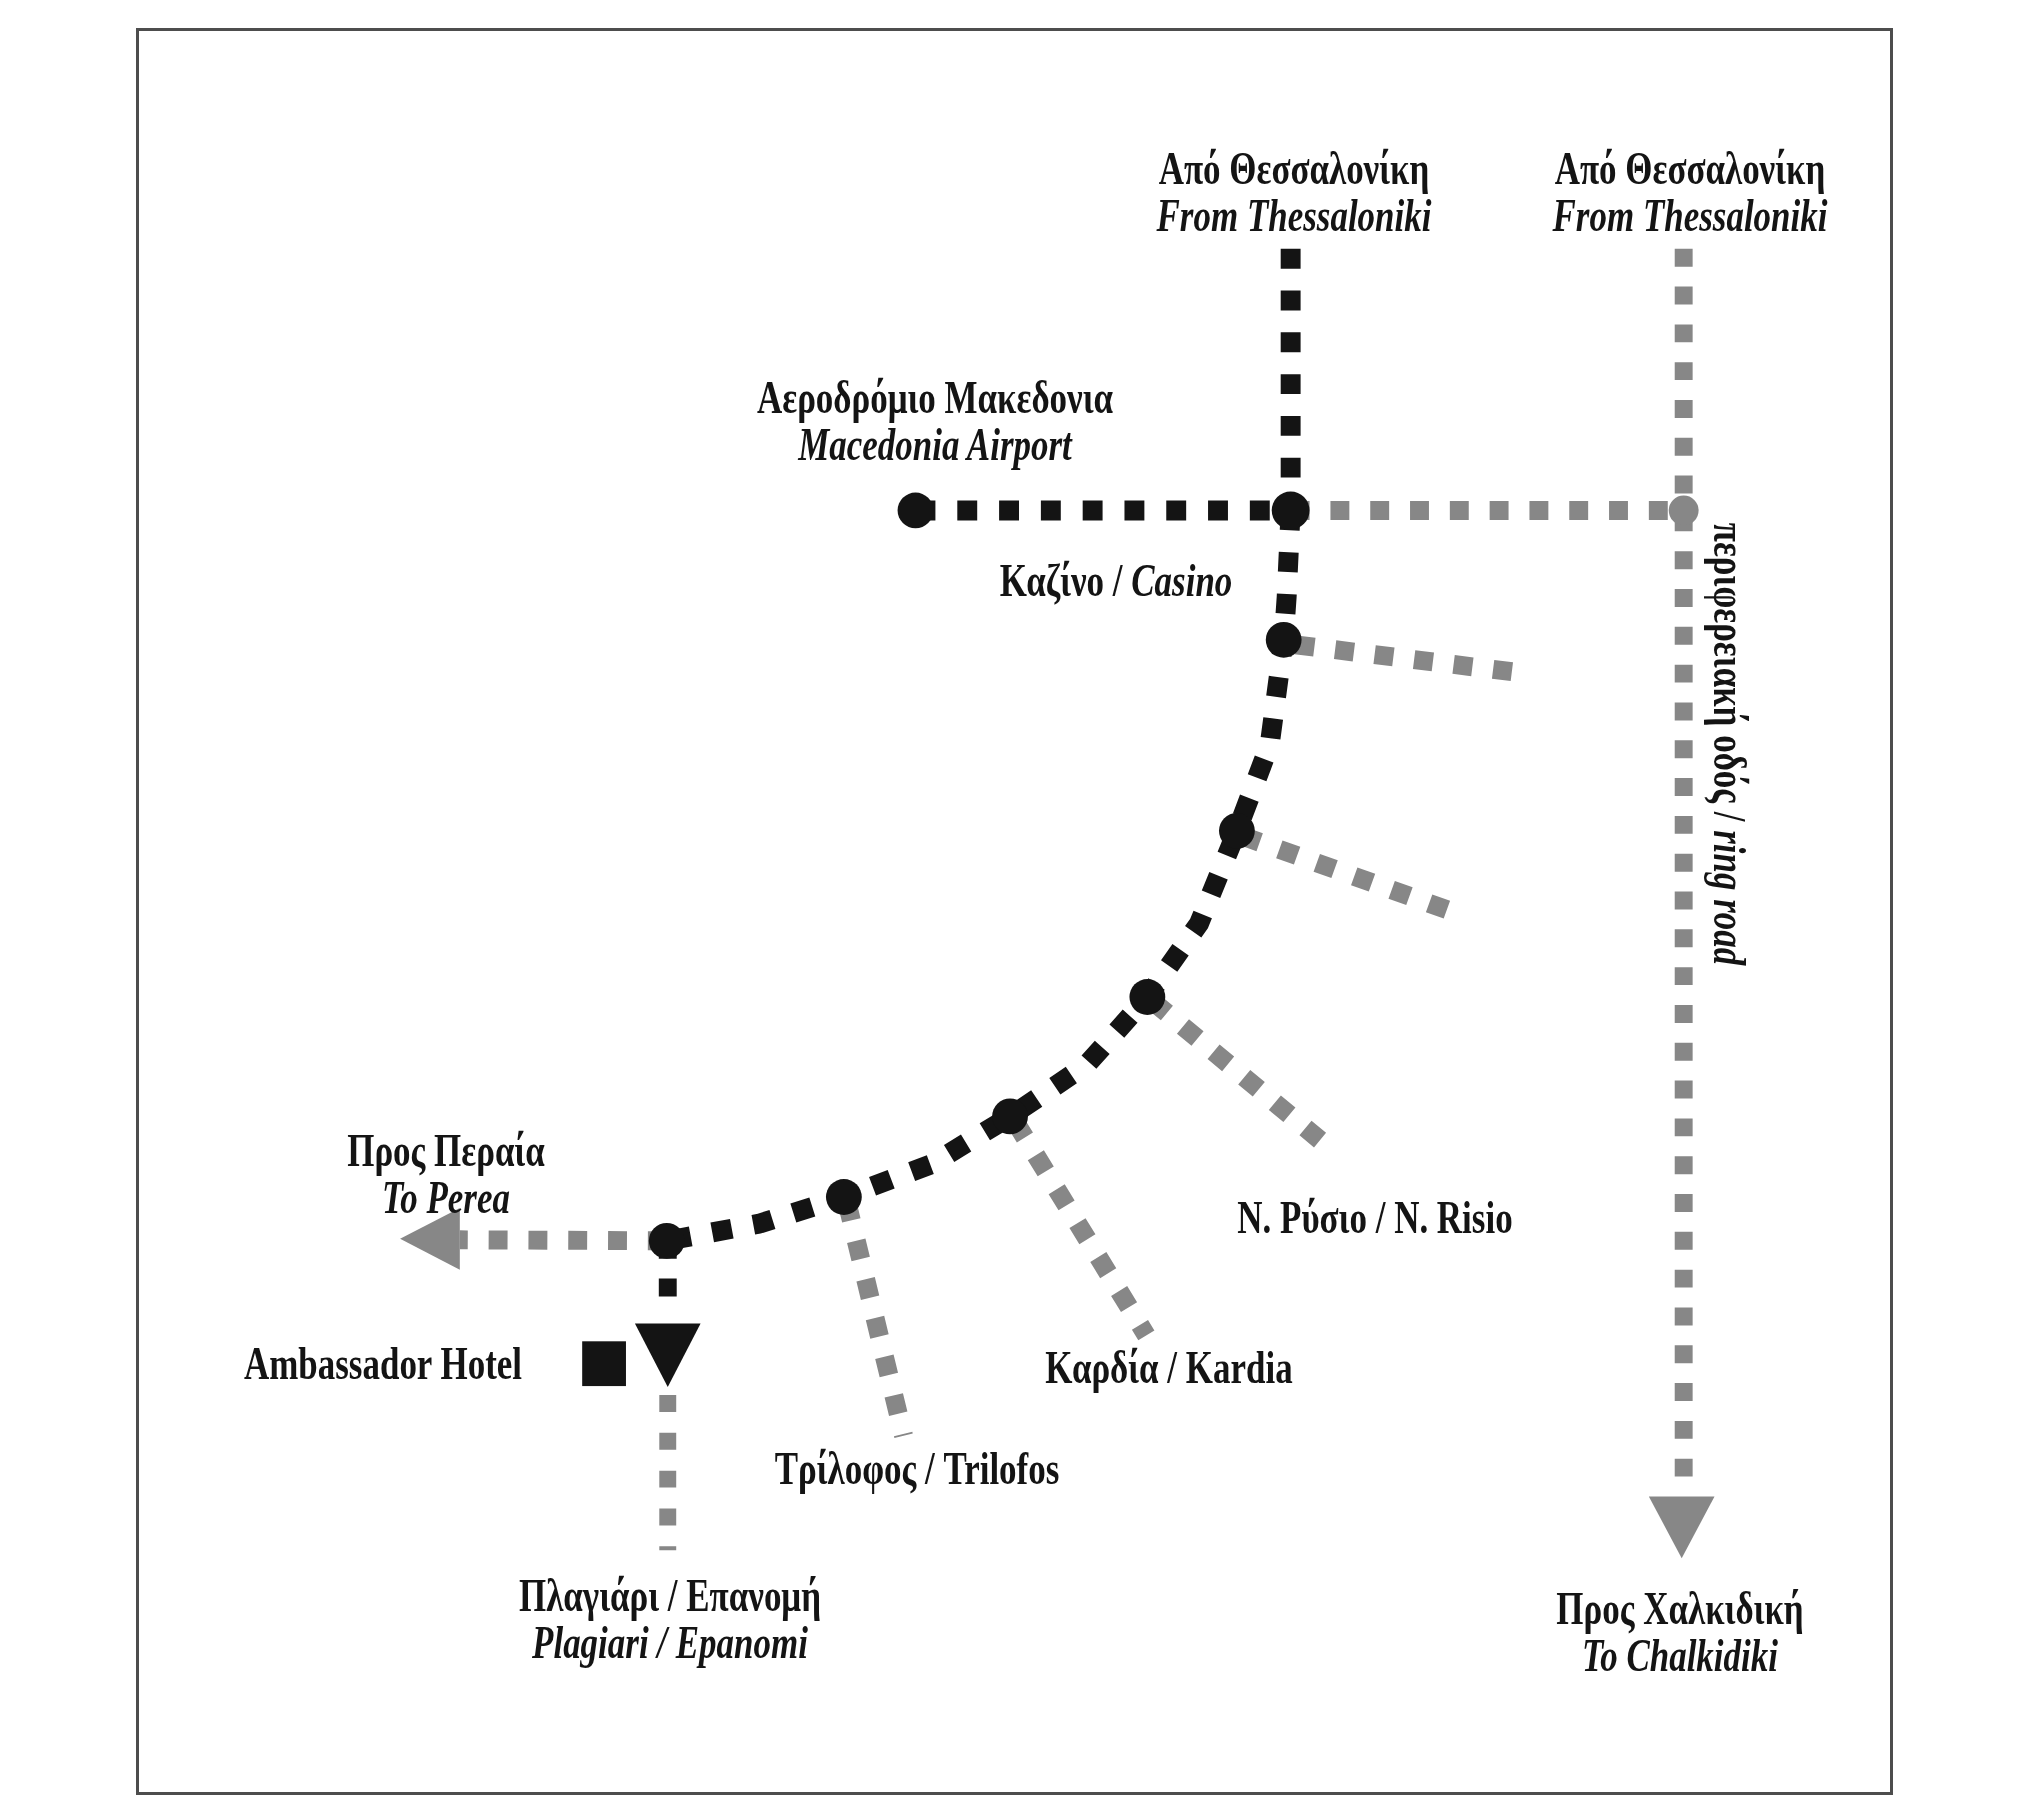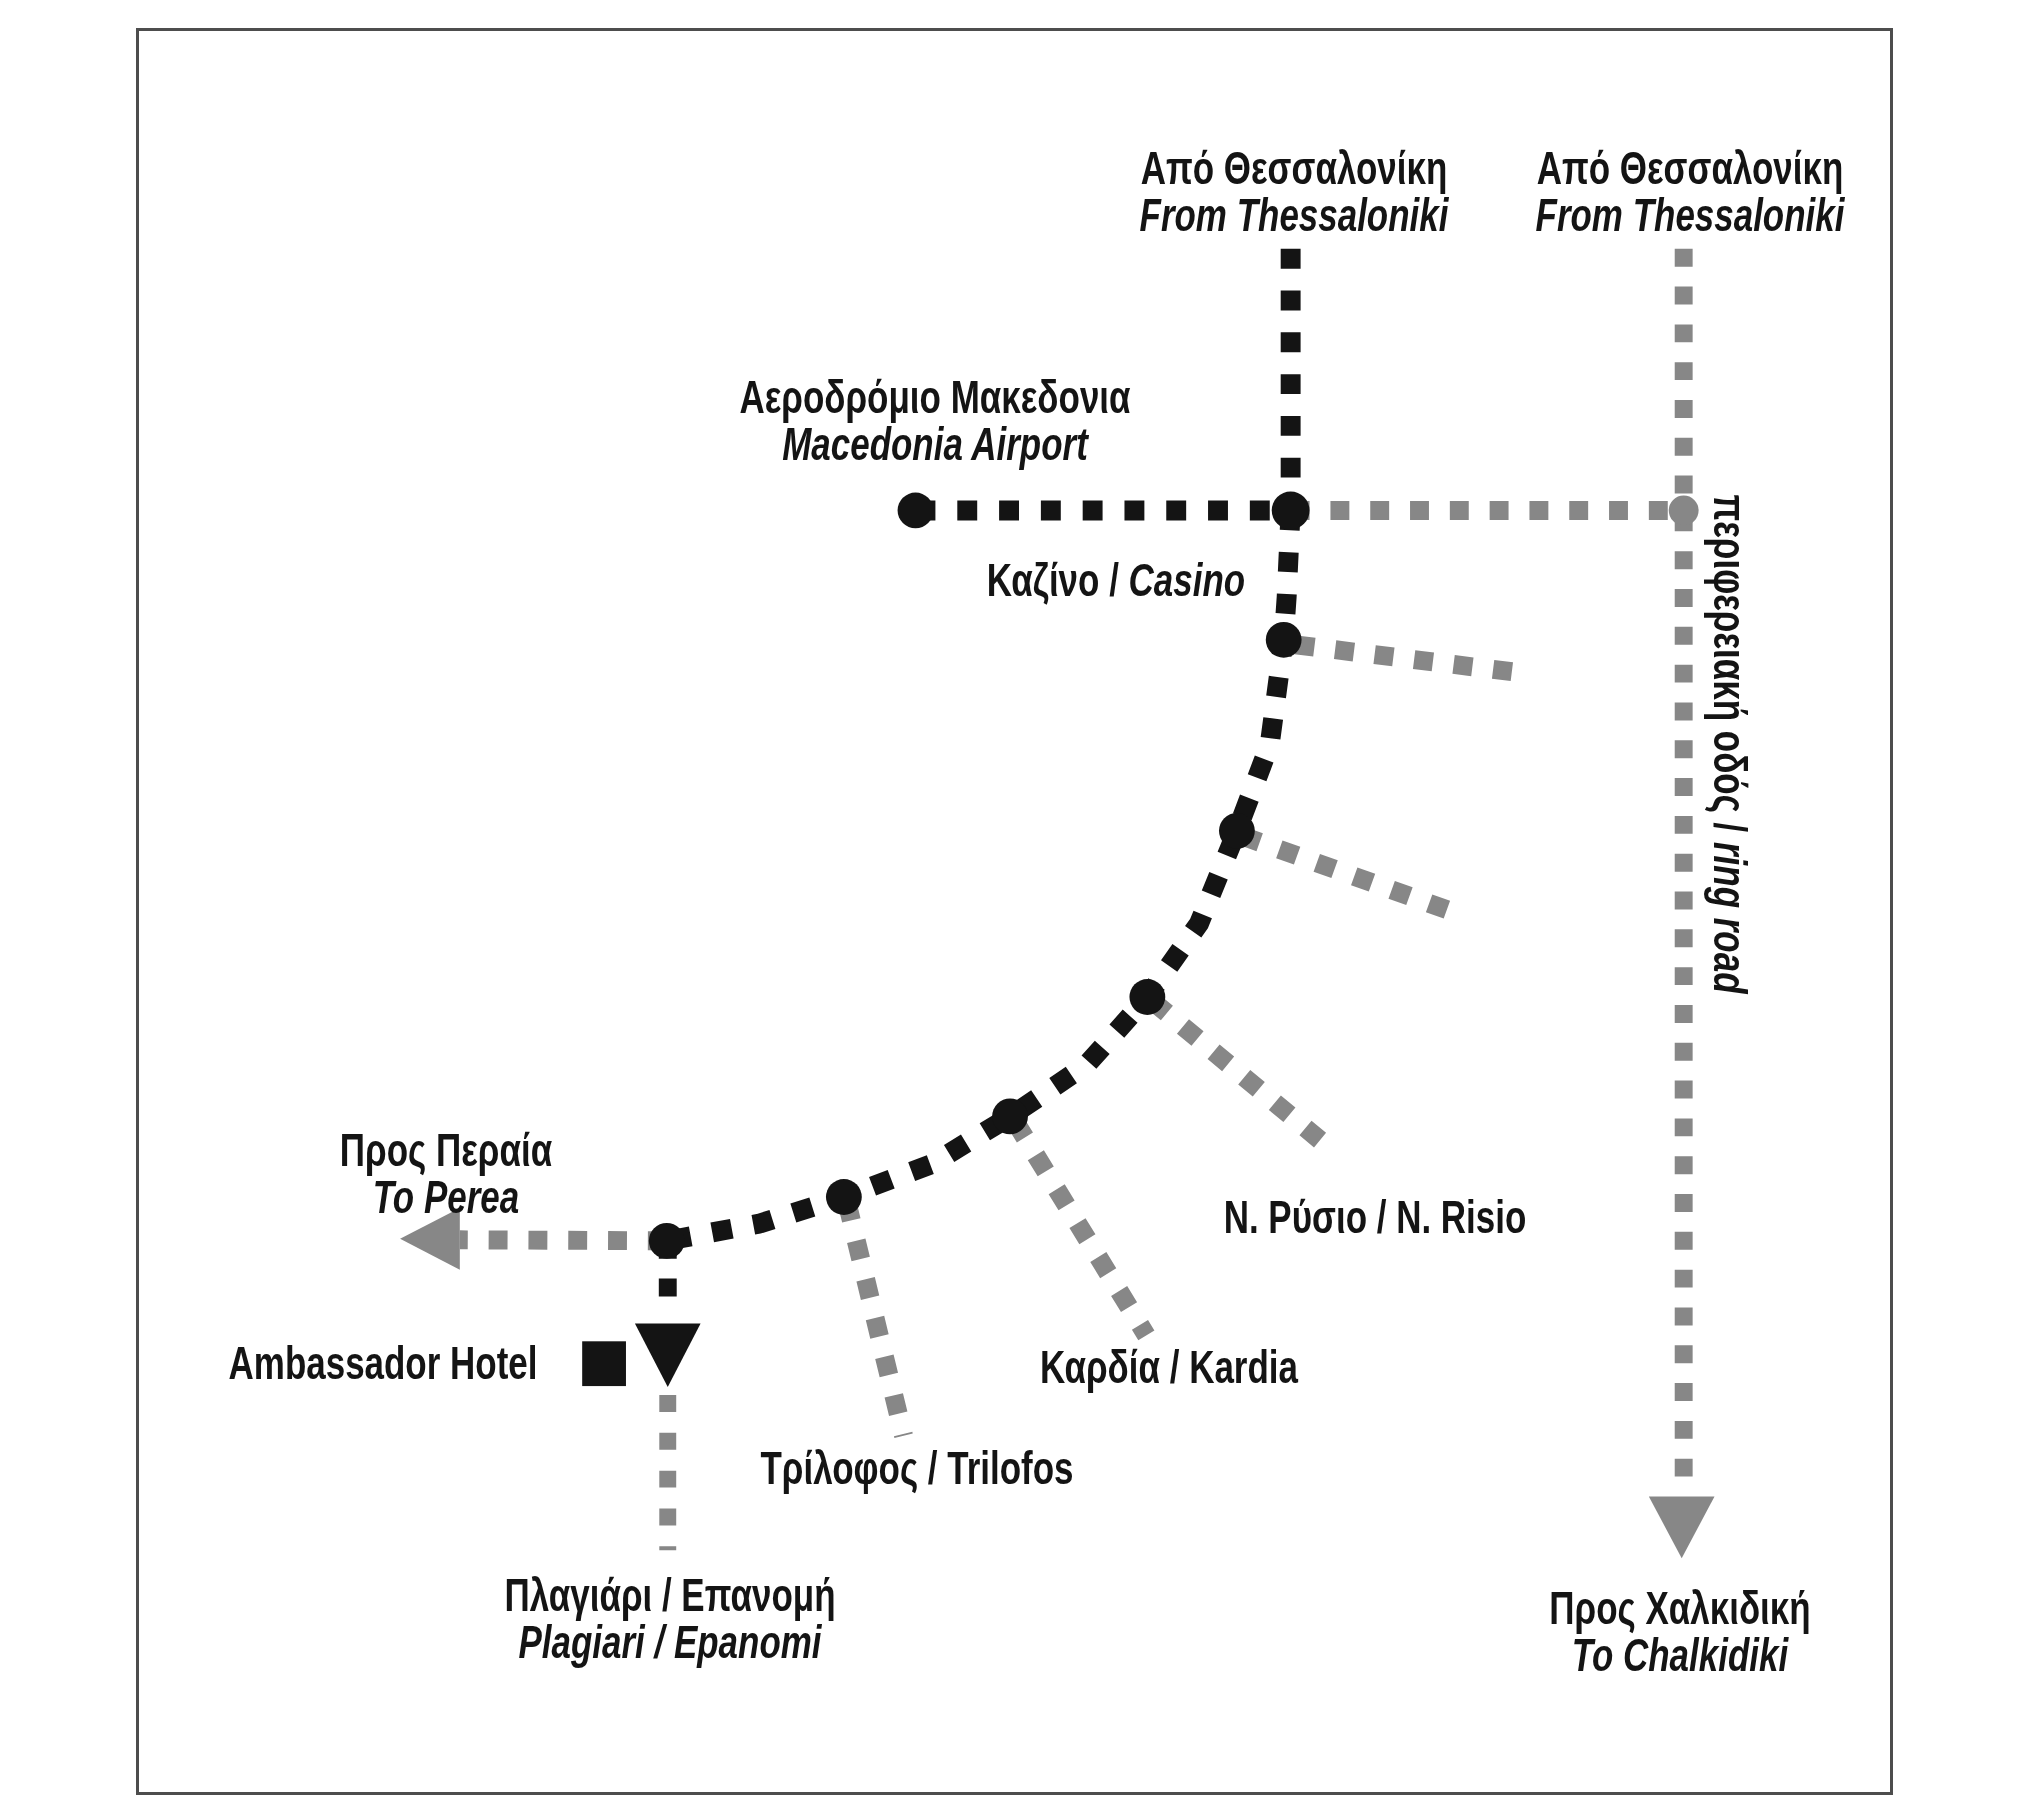--- a/index.html
+++ b/index.html
@@ -1,19 +1,19 @@
 <!DOCTYPE html>
 <html><head>
 <meta charset="utf-8">
 <style>
   html,body { margin:0; padding:0; background:#ffffff; }
   .stage {
     position:relative; width:2038px; height:1801px;
     background:#ffffff; overflow:hidden;
-    font-family:Liberation Sans, sans-serif;
+    font-family:Liberation Serif, serif;
     border-radius:31px;
   }
   .frame {
     position:absolute; left:136px; top:28px; width:1757px; height:1767px;
     border:3px solid #4d4d4d; background:#ffffff; box-sizing:border-box;
   }
   svg.roads { position:absolute; left:0; top:0; width:2038px; height:1801px; }
   .lbl {
     position:absolute; font-weight:700; font-size:46px; line-height:47px;
     color:#141414; white-space:nowrap; text-align:center;

